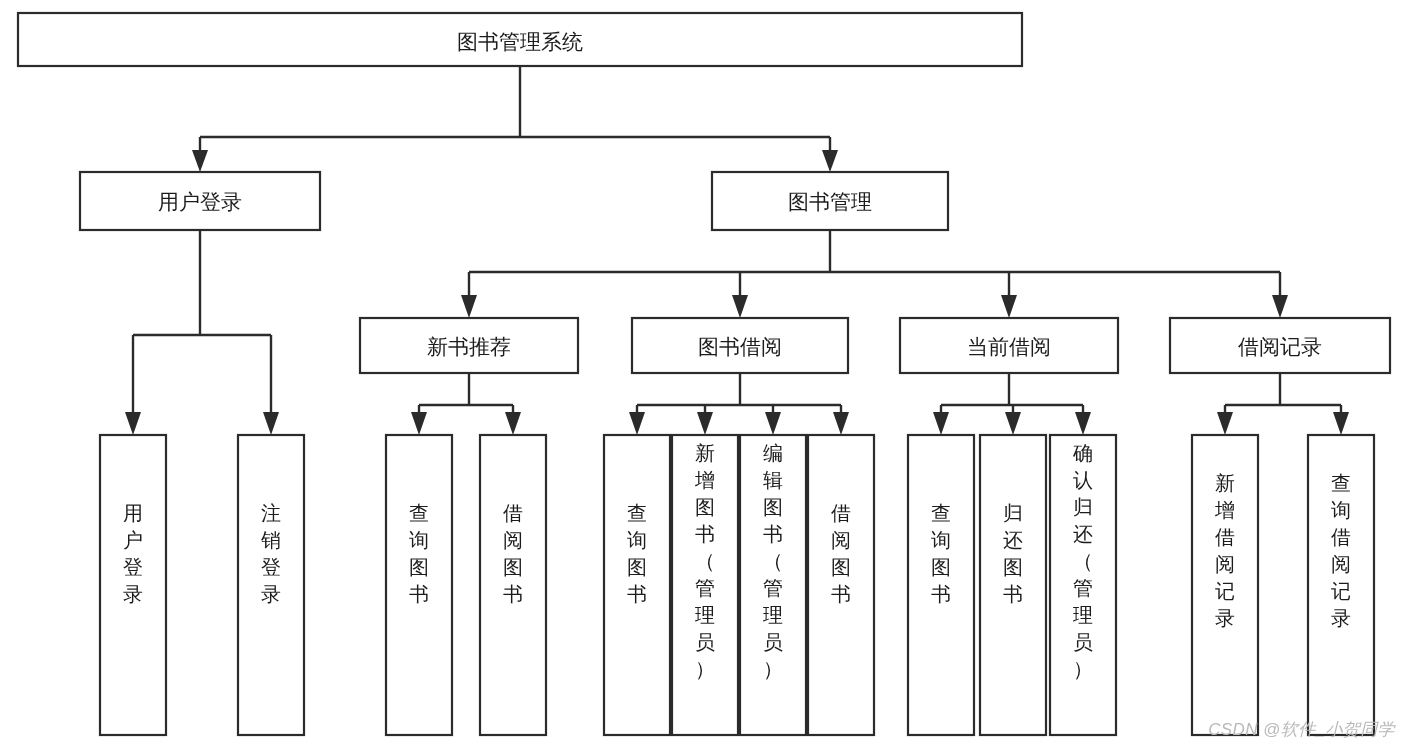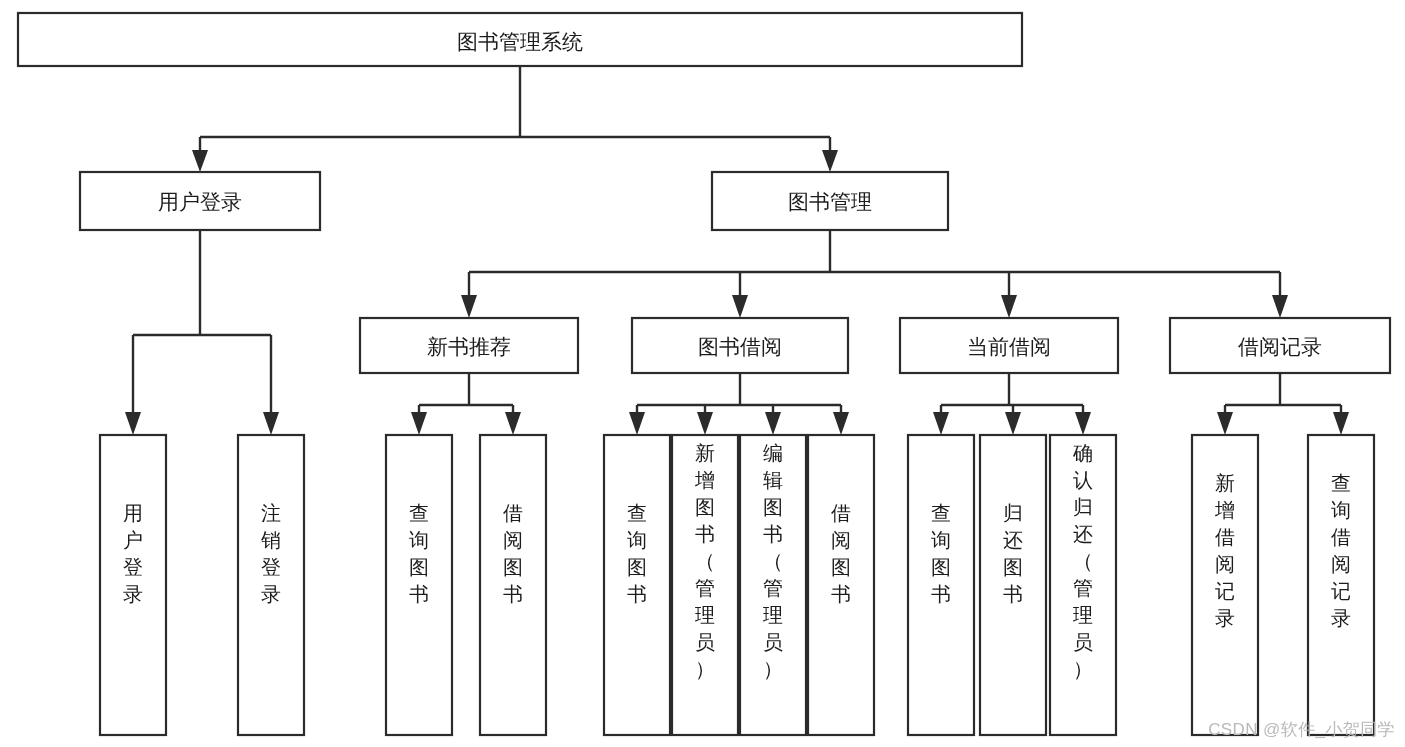--- a/index.html
+++ b/index.html
@@ -58,20 +58,21 @@
   .watermark-text {
     position: absolute;
     right: 10px;
     bottom: 6px;
     color: #b9b9b9;
     font-size: 17px;
     font-family: "Liberation Sans", "DejaVu Sans", sans-serif;
     white-space: nowrap;
     letter-spacing: 0.4px;
     pointer-events: none;
+    font-style: italic;
   }
 </style>
 </head>
 <body>
 
 <div id="diagram-root">
 
   <svg class="diagram-canvas" viewBox="0 0 1405 747" xmlns="http://www.w3.org/2000/svg">
 
     <g>

